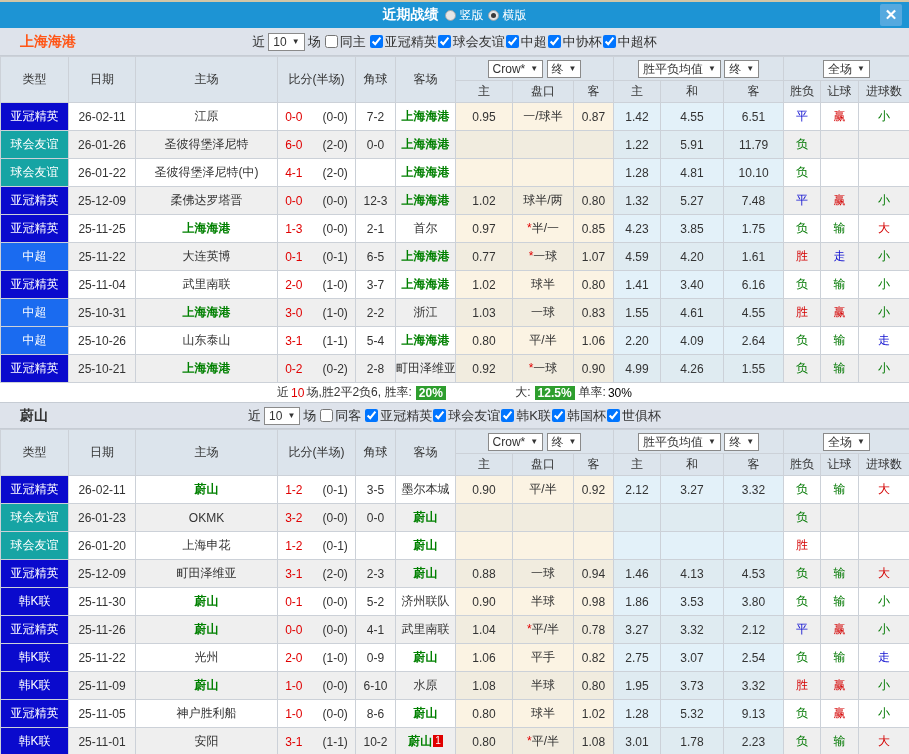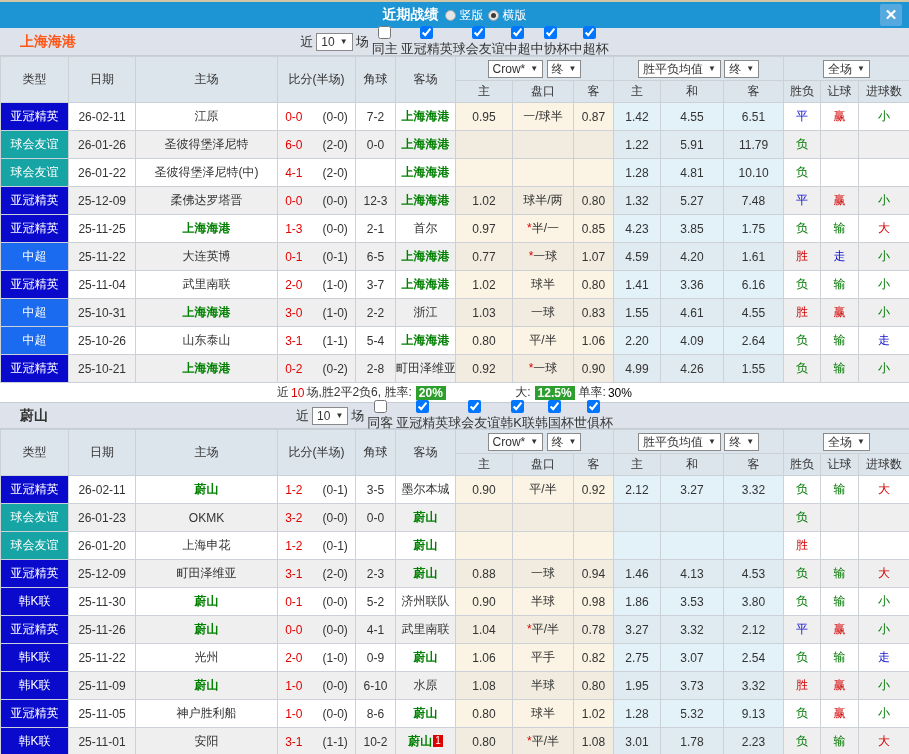--- a/index.html
+++ b/index.html
@@ -21,21 +21,21 @@
 
   
   .filter-row { height:28px; background:#DEE3EB; position:relative;
                 display:flex; align-items:center; font-size:13px; color:#333;
                 border-bottom:1px solid #C6CCD4; }
   .filter-row.second { height:26px; }
   .team-name { position:absolute; left:20px; font-weight:bold; font-size:14px; }
   .team-name.orange { color:#FF5516; }
   .team-name.dark { color:#333; }
   .filter-center { margin:0 auto; display:flex; align-items:center; gap:3px; }
-  .filter-center label { display:inline-flex; align-items:center; gap:1px; cursor:pointer;flex-direction:column; }
+  .filter-center label { display:inline-flex; align-items:center; gap:1px; cursor:pointer; }
   .filter-center input[type=checkbox] { width:13px; height:13px; margin:0 1px; }
   .select-box { background:#fff; border:1px solid #8A8A8A; height:18px; line-height:16px;
                 padding:0 4px; display:inline-flex; align-items:center; gap:5px;
                 font-size:12px; cursor:pointer; }
   .caret { font-size:8px; color:#333; }
 
   
   table { border-collapse:collapse; table-layout:fixed; width:909px; font-size:12px; color:#333; }
   th, td { border:1px solid #CCD1D8; text-align:center; padding:0;
            overflow:hidden; white-space:nowrap; }
@@ -292,21 +292,21 @@
           <td class="type-cell" style="background: rgb(10, 10, 205);">亚冠精英</td>
           <td>25-11-04</td>
           <td><span>武里南联</span></td>
           <td><span class="score-main">2-0</span><span class="score-half">(1-0)</span></td>
           <td>3-7</td>
           <td><span class="team-green">上海海港</span></td>
           <td class="bg-crow">1.02</td>
           <td class="bg-crow">球半</td>
           <td class="bg-crow">0.80</td>
           <td class="bg-avg">1.41</td>
-          <td class="bg-avg">3.36</td>
+          <td class="bg-avg">3.40</td>
           <td class="bg-avg">6.16</td>
           <td style="color: rgb(0, 120, 0);">负</td>
           <td style="color: rgb(0, 120, 0);">输</td>
           <td style="color: rgb(0, 120, 0);">小</td>
         </tr>
         <tr class="even">
           <td class="type-cell" style="background: rgb(26, 107, 240);">中超</td>
           <td>25-10-31</td>
           <td><span class="team-green">上海海港</span></td>
           <td><span class="score-main">3-0</span><span class="score-half">(1-0)</span></td>

